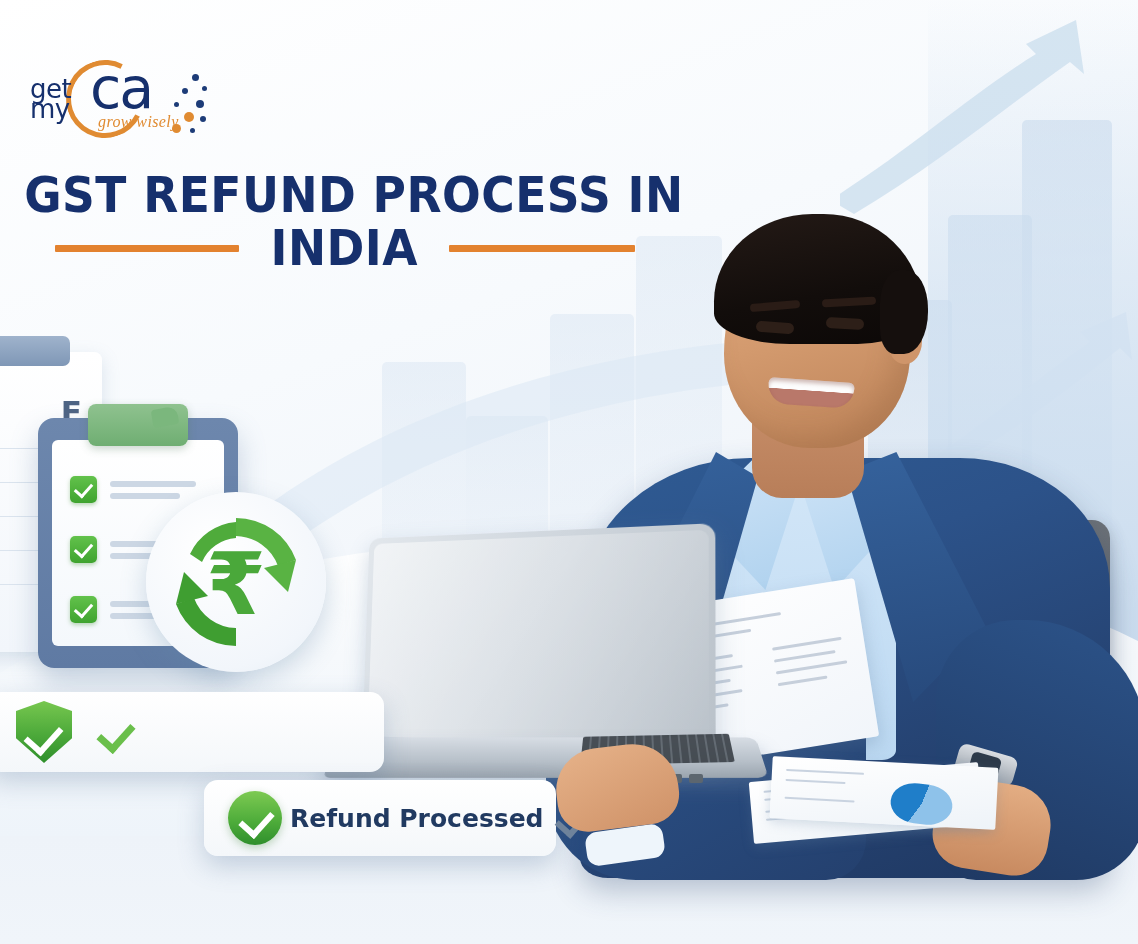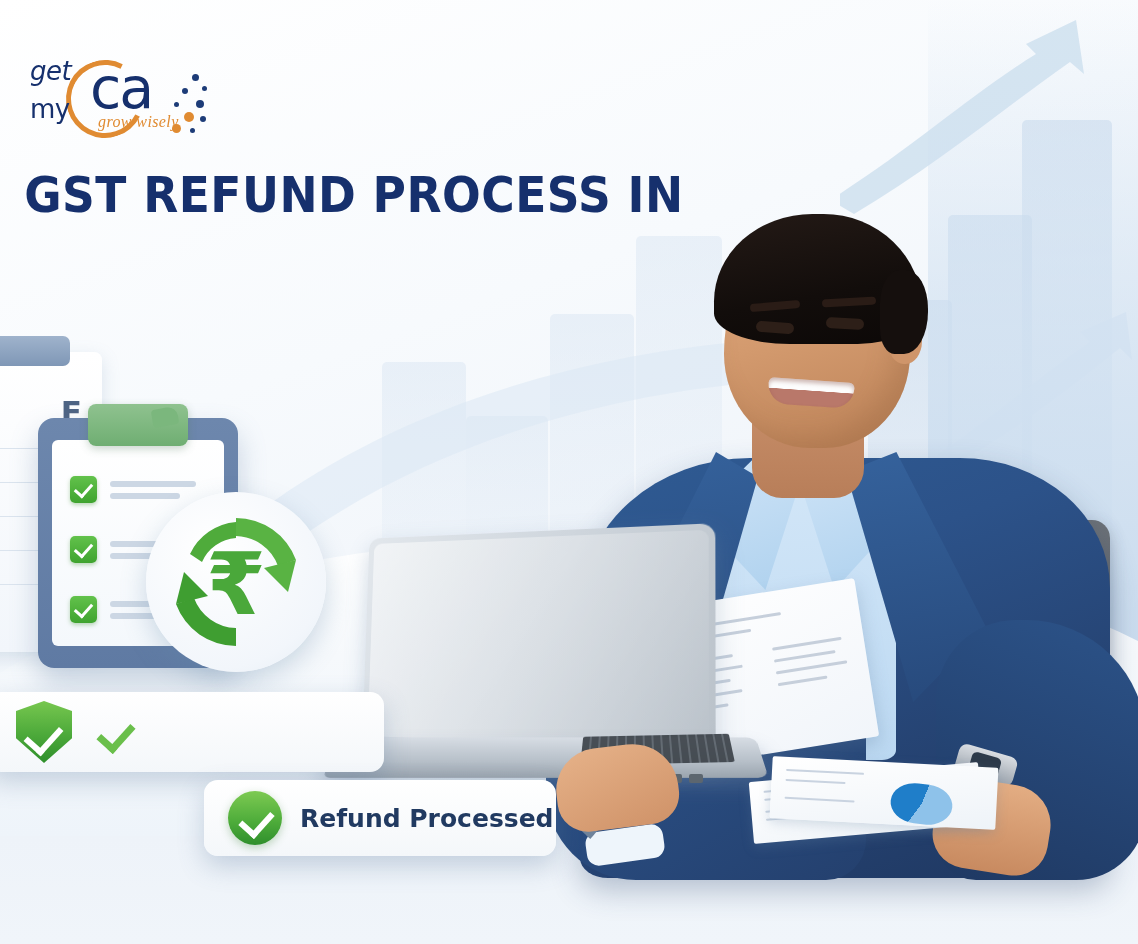--- a/index.html
+++ b/index.html
@@ -51,21 +51,21 @@
   .logo-ring {
     position:absolute; left:48px; top:8px; width:78px; height:78px;
     border:5px solid #e08b32; border-radius:50%;
     border-right-color:transparent;
     transform:rotate(-18deg);
   }
   .logo-get, .logo-my {
     position:absolute; color:#16306d; font-weight:400;
     font-family:"DejaVu Sans", sans-serif; font-size:26px; letter-spacing:-.5px;
   }
-  .logo-get { left:12px; top:4px;font-style:italic; }
+  .logo-get { left:12px; top:22px; }
   .logo-my  { left:12px; top:42px; }
   .logo-ca {
     position:absolute; left:72px; top:8px;
     color:#16306d; font-size:57px; line-height:1; font-weight:400;
     font-family:"DejaVu Sans", sans-serif; letter-spacing:-2px;
   }
   .logo-tag {
     position:absolute; left:80px; top:61px;
     color:#e08b32; font-size:16px; font-style:italic;
     font-family:"Liberation Serif", serif; letter-spacing:.4px;
@@ -295,21 +295,21 @@
   }
   .dp u { position:absolute; display:block; height:2px; background:#c9d3e0; text-decoration:none; border-radius:2px; }
 
   
   .card {
     position:absolute; display:flex; align-items:center;
     background:linear-gradient(180deg,#ffffff 0%,#f4f7fa 100%);
     border-radius:14px; box-shadow:0 10px 26px rgba(90,120,155,.3);
   }
   .card.approved { left:-12px; top:692px; width:396px; height:80px; padding:0 22px 0 28px; gap:22px; }
-  .card.processed { left:204px; top:780px; width:352px; height:76px; padding:0 20px 0 24px; gap:18px; }
+  .card.processed { left:204px; top:780px; width:352px; height:76px; padding:0 20px 0 24px; gap:8px; }
   .card-label {
     color:#213a61; font-size:27px; font-weight:600;
     font-family:"DejaVu Sans", sans-serif; white-space:nowrap; flex:1;
   }
   .card.processed .card-label { font-size:25px; }
 
   .shield {
     width:56px; height:62px; flex:0 0 auto; position:relative;
     background:linear-gradient(180deg,#77c74f 0%,#4ca93a 55%,#2f8f2c 100%);
     clip-path:polygon(50% 0,100% 16%,100% 60%,50% 100%,0 60%,0 16%);
@@ -387,20 +387,25 @@
       <i style="left:8px;  top:30px; width:5px;  height:5px;"></i>
       <i class="o" style="left:18px; top:40px; width:10px; height:10px;"></i>
       <i style="left:34px; top:44px; width:6px;  height:6px;"></i>
       <i class="o" style="left:6px;  top:52px; width:9px;  height:9px;"></i>
       <i style="left:24px; top:56px; width:5px;  height:5px;"></i>
     </div>
   </div>
 
   <div class="headline">
     <h1>GST REFUND PROCESS IN</h1>
+    <div class="l2row">
+      <span class="rule l"></span>
+      <span class="l2">INDIA</span>
+      <span class="rule r"></span>
+    </div>
   </div>
 
   <div class="doc-back">
     <div class="clip-top"></div>
     <div class="e">E</div>
     <div class="rowline" style="top:96px;"></div>
     <div class="rowline" style="top:130px;"></div>
     <div class="rowline" style="top:164px;"></div>
     <div class="rowline" style="top:198px;"></div>
     <div class="rowline" style="top:232px;"></div>

